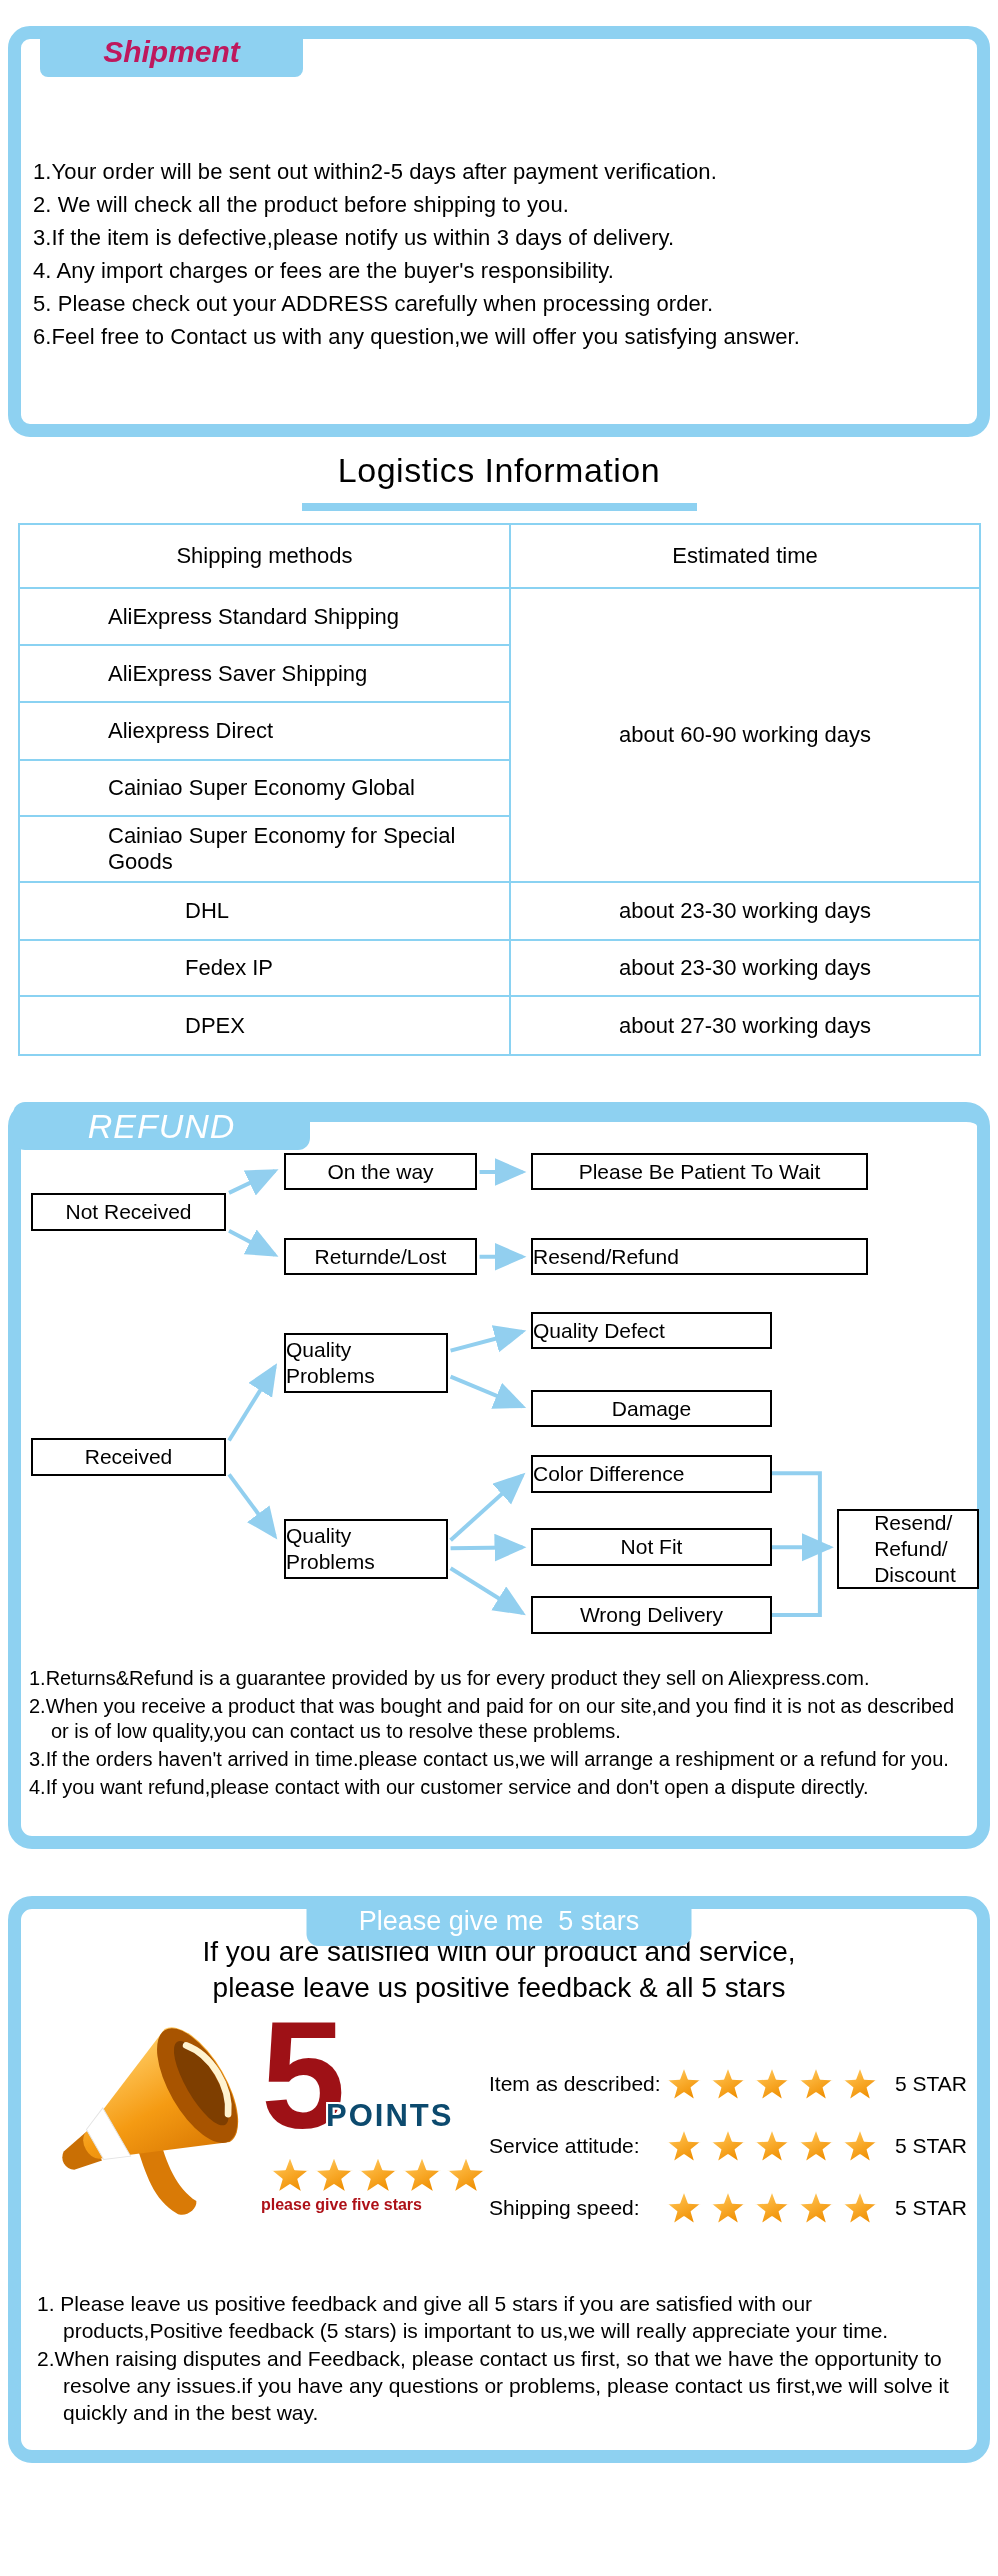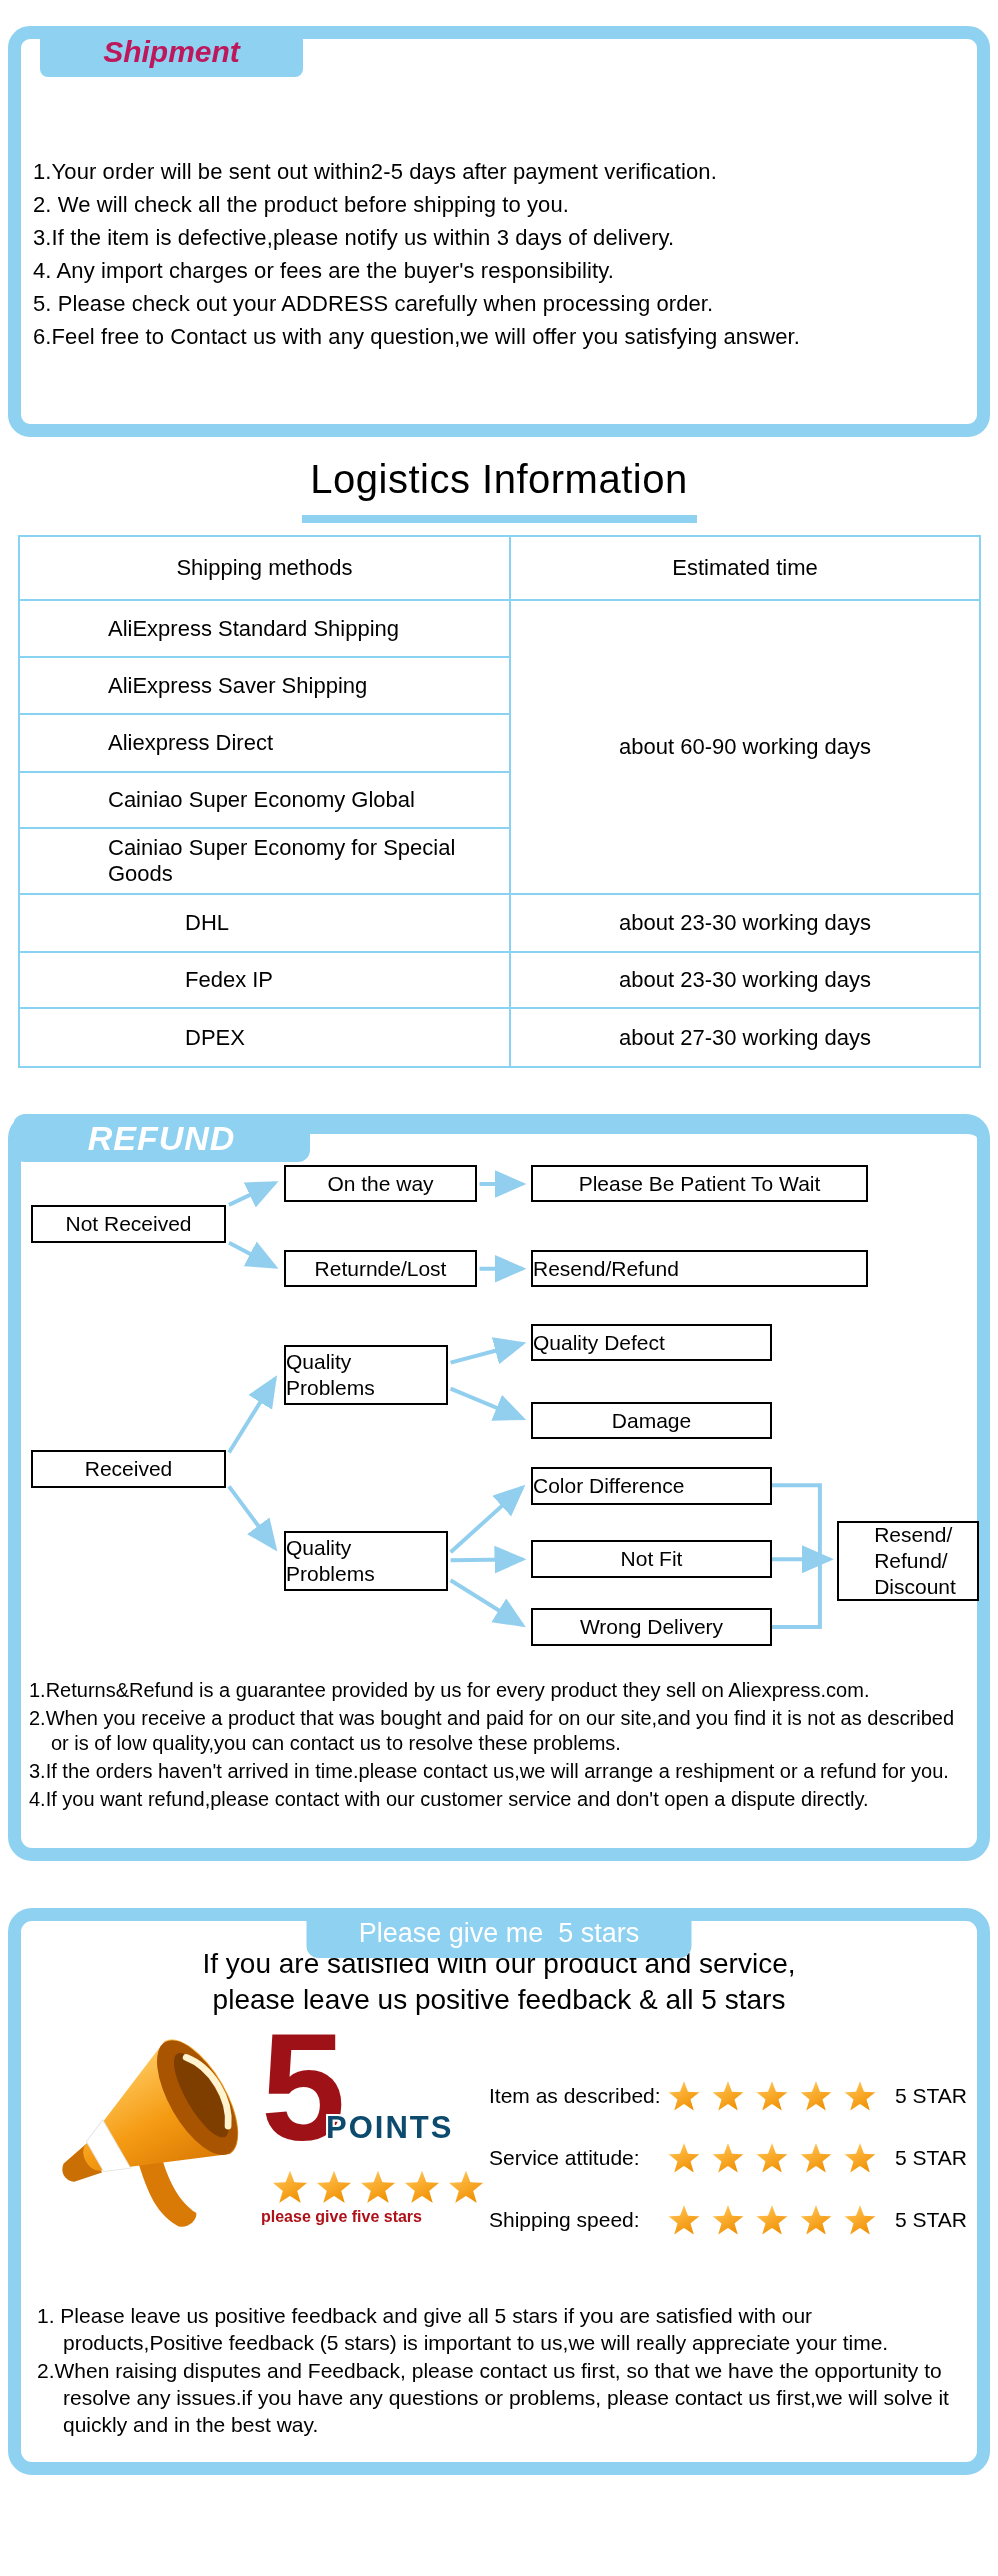--- a/index.html
+++ b/index.html
@@ -21,38 +21,38 @@
     font-weight:bold;font-style:italic;font-size:30px;
     display:flex;align-items:center;justify-content:center;
   }
   .box1{
     margin-top:26px;height:411px;border:13px solid var(--blue);
     border-radius:22px;padding:116px 10px 0 12px;
   }
   .sline{font-size:22px;line-height:33px;letter-spacing:0.1px;}
 
   
-  .ltitle{margin-top:20px;text-align:center;font-size:40px;letter-spacing:0.5px;}
+  .ltitle{margin-top:14px;text-align:center;font-size:34px;letter-spacing:0.5px;}
   .lunder{width:395px;height:8px;background:var(--blue);margin:13px auto 0;}
   .ltable{border-collapse:collapse;margin:12px 0 0 18px;width:963px;table-layout:fixed;}
   .ltable td{border:2px solid var(--tblborder);font-size:22px;padding:0;}
   .ltable .colm{width:491px;}
   .hcell{text-align:center;}
   .mleft{padding-left:88px !important;line-height:26px;border-radius:15px;}
   .mind{padding-left:165px !important;}
   .tcell{text-align:center;}
   .rh0{height:64px}.rh1{height:57px}.rh2{height:57px}.rh3{height:58px}
   .rh4{height:56px}.rh5{height:66px}.rh6{height:58px}.rh7{height:56px}.rh8{height:59px}
 
   
   .sec3{position:relative;margin:46px 8px 0;}
   .tab3{
     position:absolute;top:0;left:5px;width:297px;height:48px;z-index:2;
     background:var(--blue);border-radius:12px;color:#fff;
-    font-weight:bold;font-style:italic;font-size:34px;letter-spacing:1px;
+    font-weight:normal;font-style:italic;font-size:34px;letter-spacing:1px;
     display:flex;align-items:center;justify-content:center;
   }
   .box3{
     margin-top:5px;height:747px;border:13px solid var(--blue);border-top-width:20px;
     border-radius:24px;padding:23px 0 0 0;
   }
   .flow{position:relative;width:957px;height:519px;}
   .flow svg.wires{position:absolute;left:0;top:0;z-index:0;}
   .fb{
     position:absolute;z-index:1;background:#fff;border:2px solid #000;

